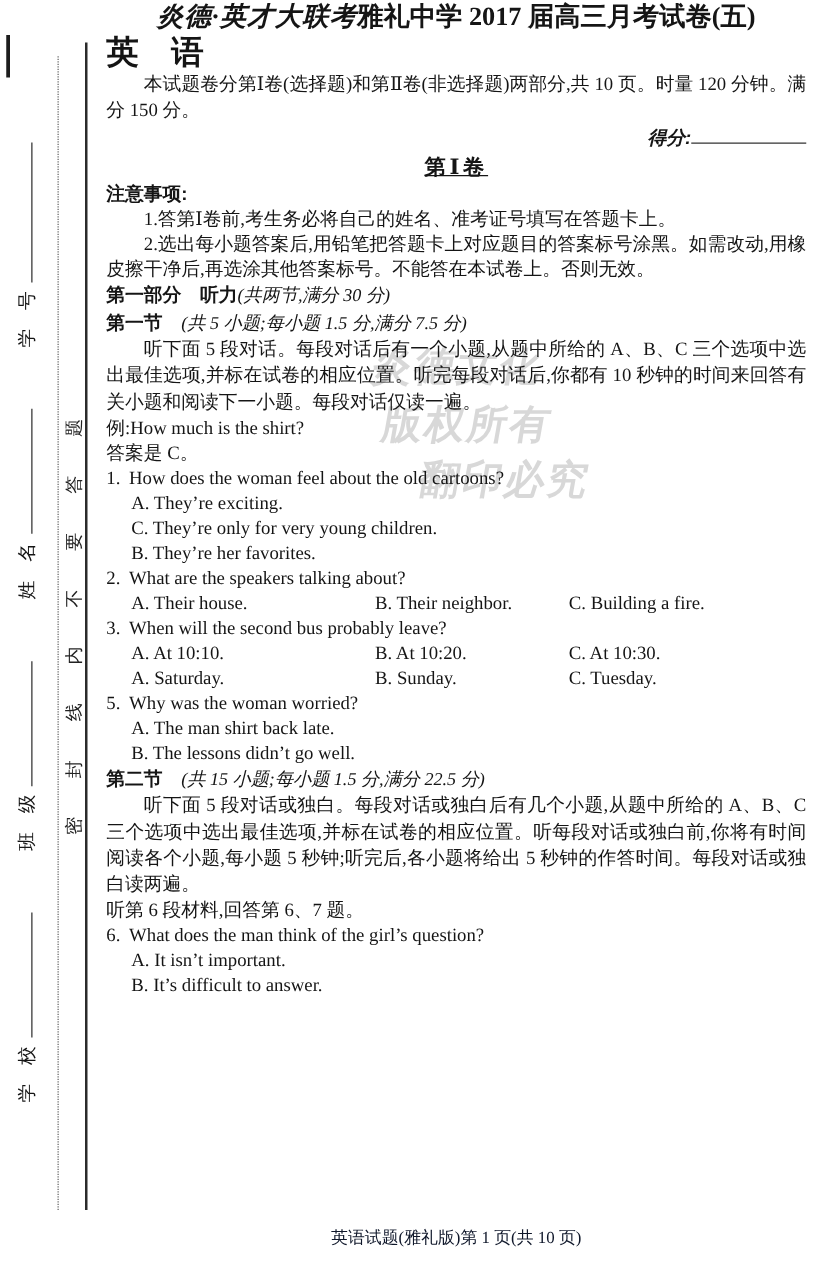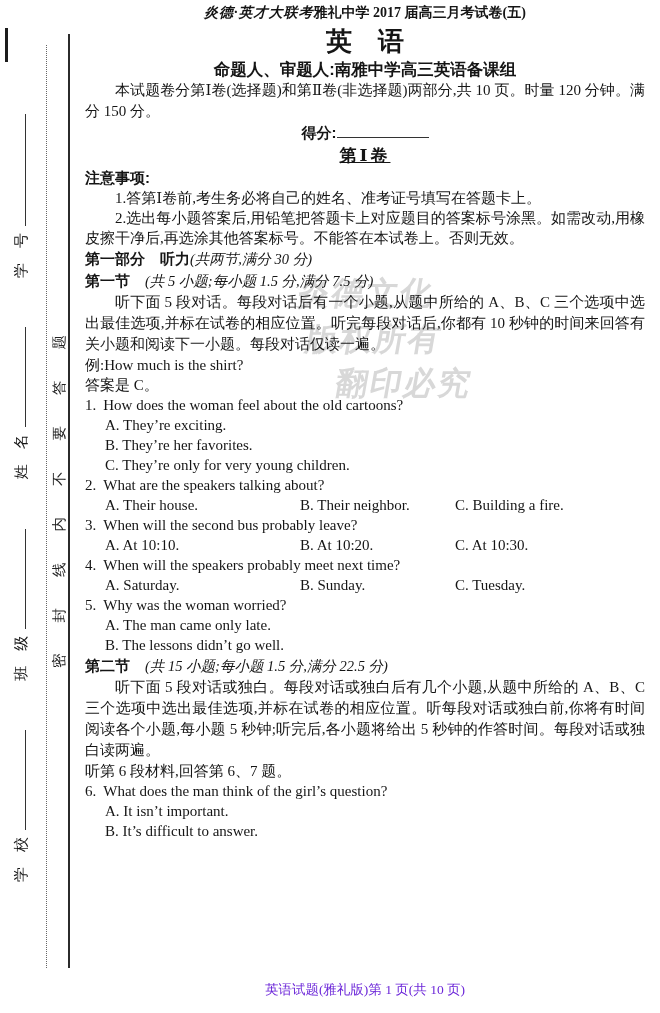--- a/index.html
+++ b/index.html
@@ -37,47 +37,47 @@
     pointer-events:none; white-space:nowrap;
   }
   .wm1 { left:298px; top:272px; }
   .wm2 { left:306px; top:318px; }
   .wm3 { left:336px; top:362px; }
 
   
   .content { position:absolute; left:85px; top:0; width:560px; font-size:15px; line-height:20px; }
   .content div { margin:0; }
 
-  .title { margin-top:24px; text-align:center; font-size:14px; font-weight:bold; white-space:nowrap; line-height:26px; }
+  .title { margin-top:24px; text-align:center; font-size:21px; font-weight:bold; white-space:nowrap; line-height:26px; }
   .title-script { font-style:italic; letter-spacing:1px; }
-  .subject { margin-top:10px; text-align:center; font-size:26px; font-weight:bold; line-height:32px; }
+  .subject { margin-top:10px; font-size:26px; font-weight:bold; line-height:32px; }
   .setters { margin-top:12px; text-align:center; font-size:16.5px; font-weight:bold; line-height:22px; }
   .intro { margin-top:11px; text-indent:2em; text-align:justify; line-height:21px; }
-  .score-row { margin-top:5px; text-align:center; font-weight:bold; font-size:15px; line-height:22px; }
+  .score-row { margin-top:5px; text-align:right; font-weight:bold; font-size:15px; line-height:22px;font-style:italic; }
   .score-line { display:inline-block; width:92px; height:4px; border-bottom:1px solid #333; }
   .volume-title { margin-top:8px; text-align:center; font-size:17px; font-weight:bold; letter-spacing:3px; line-height:24px;text-decoration:underline; }
 
   .notice-heading { margin-top:6px; font-weight:bold; line-height:20px; }
   .notice-item { text-indent:2em; text-align:justify; line-height:20px; }
 
   .h-row { line-height:21px; }
   .h-bold { font-weight:bold; }
   .h-note { font-style:italic; font-size:14.5px;font-family:Liberation Serif, serif; }
   .instructions { text-indent:2em; text-align:justify; line-height:21px; }
 
   .plain-line { line-height:20px; }
   .q-line { line-height:20px; }
   .q-num { margin-right:7px; }
   .opt-stack { padding-left:20px; line-height:20px; }
   .opt-row { display:flex; padding-left:20px; line-height:20px; }
   .opt-c1 { width:195px; flex:0 0 195px; }
   .opt-c2 { width:155px; flex:0 0 155px; }
   .opt-c3 { flex:1; }
 
-  .footer { position:absolute; left:85px; width:560px; bottom:14px; text-align:center; font-size:13.5px; color:#6d28d9; }
+  .footer { position:absolute; left:85px; width:560px; bottom:14px; text-align:center; font-size:13.5px; color:#0f172a; }
 </style>
 </head>
 <body>
 
 <div class="page">
 
   <div class="crop-mark"></div>
   <div class="v-dotted"></div>
   <div class="v-solid"></div>
 
@@ -95,21 +95,20 @@
   <div class="wm wm3">翻印必究</div>
 
   <div class="content">
 
     <div class="title">
       <span class="title-script">炎德·英才大联考</span><span>雅礼中学 2017 届高三月考试卷(五)</span>
     </div>
 
     <div class="subject">英　语</div>
 
-    <div class="setters sans">命题人、审题人:南雅中学高三英语备课组</div>
 
     <div class="intro">本试题卷分第Ⅰ卷(选择题)和第Ⅱ卷(非选择题)两部分,共 10 页。时量 120 分钟。满分 150 分。</div>
 
     <div class="score-row sans">
       <span>得分:</span><span class="score-line"></span>
     </div>
 
     <div class="volume-title">第Ⅰ卷</div>
 
     <div class="notice-heading sans">注意事项:</div>
@@ -127,22 +126,22 @@
     <div class="instructions">听下面 5 段对话。每段对话后有一个小题,从题中所给的 A、B、C 三个选项中选出最佳选项,并标在试卷的相应位置。听完每段对话后,你都有 10 秒钟的时间来回答有关小题和阅读下一小题。每段对话仅读一遍。</div>
 
     <div class="plain-line">例:How much is the shirt?</div>
     <div class="plain-line">答案是 C。</div>
 
     <div class="q">
       <div class="q-line">
         <span class="q-num">1.</span><span>How does the woman feel about the old cartoons?</span>
       </div>
       <div class="opt-stack">A. They’re exciting.</div>
+      <div class="opt-stack">C. They’re only for very young children.</div>
       <div class="opt-stack">B. They’re her favorites.</div>
-      <div class="opt-stack">C. They’re only for very young children.</div>
     </div>
 
     <div class="q">
       <div class="q-line">
         <span class="q-num">2.</span><span>What are the speakers talking about?</span>
       </div>
       <div class="opt-row">
         <span class="opt-c1">A. Their house.</span>
         <span class="opt-c2">B. Their neighbor.</span>
         <span class="opt-c3">C. Building a fire.</span>
@@ -154,35 +153,32 @@
         <span class="q-num">3.</span><span>When will the second bus probably leave?</span>
       </div>
       <div class="opt-row">
         <span class="opt-c1">A. At 10:10.</span>
         <span class="opt-c2">B. At 10:20.</span>
         <span class="opt-c3">C. At 10:30.</span>
       </div>
     </div>
 
     <div class="q">
-      <div class="q-line">
-        <span class="q-num">4.</span><span>When will the speakers probably meet next time?</span>
-      </div>
       <div class="opt-row">
         <span class="opt-c1">A. Saturday.</span>
         <span class="opt-c2">B. Sunday.</span>
         <span class="opt-c3">C. Tuesday.</span>
       </div>
     </div>
 
     <div class="q">
       <div class="q-line">
         <span class="q-num">5.</span><span>Why was the woman worried?</span>
       </div>
-      <div class="opt-stack">A. The man came only late.</div>
+      <div class="opt-stack">A. The man shirt back late.</div>
       <div class="opt-stack">B. The lessons didn’t go well.</div>
     </div>
 
     <div class="h-row">
       <span class="h-bold sans">第二节</span>　<span class="h-note">(共 15 小题;每小题 1.5 分,满分 22.5 分)</span>
     </div>
 
     <div class="instructions">听下面 5 段对话或独白。每段对话或独白后有几个小题,从题中所给的 A、B、C 三个选项中选出最佳选项,并标在试卷的相应位置。听每段对话或独白前,你将有时间阅读各个小题,每小题 5 秒钟;听完后,各小题将给出 5 秒钟的作答时间。每段对话或独白读两遍。</div>
 
     <div class="plain-line">听第 6 段材料,回答第 6、7 题。</div>

